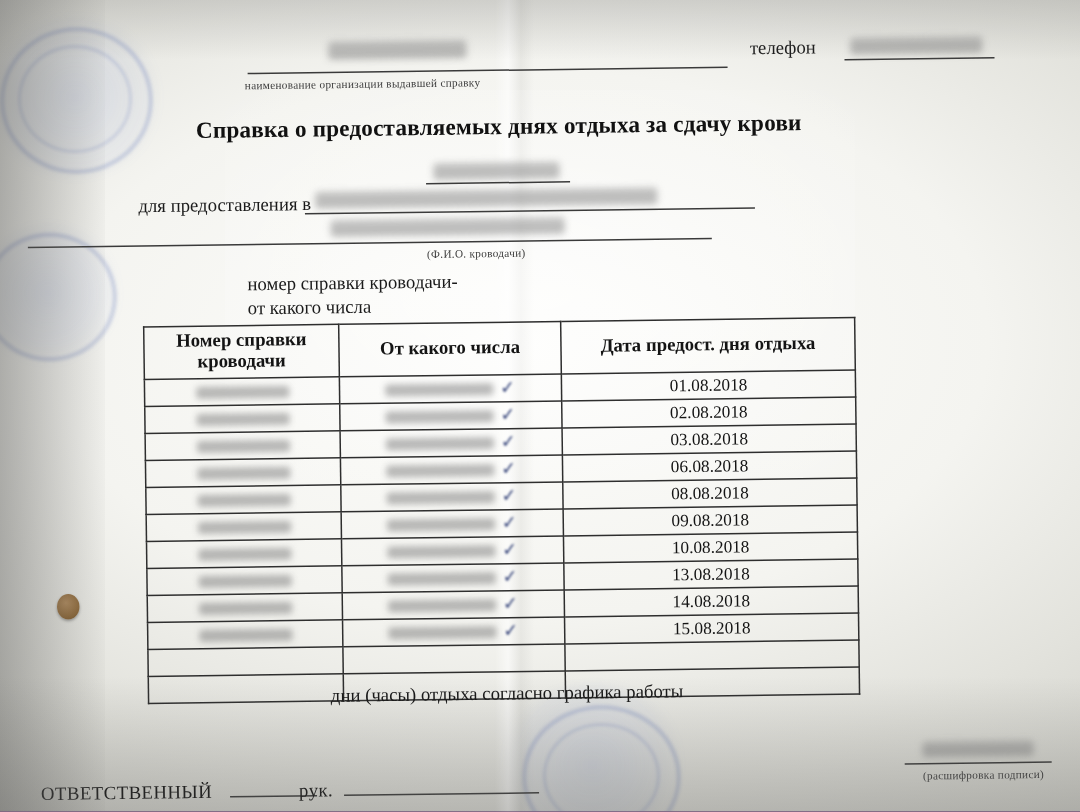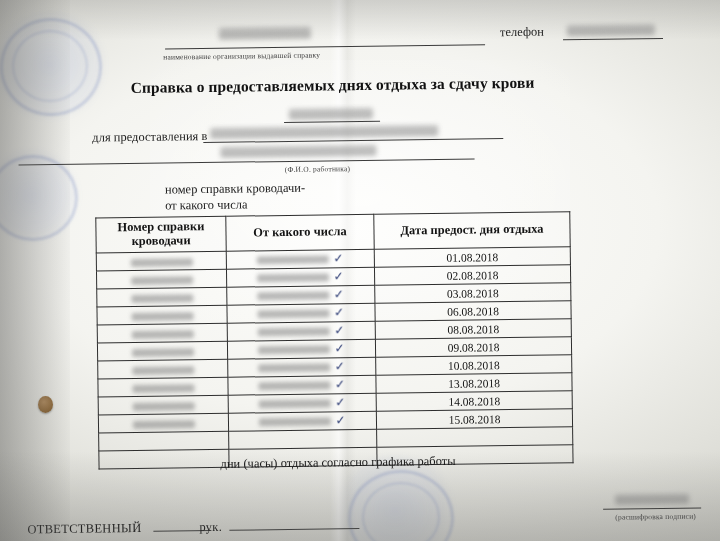--- a/index.html
+++ b/index.html
@@ -208,21 +208,21 @@
 
     <div class="redacted" style="left:291px; top:108px; width:84px; height:11px;"></div>
     <div class="ln" style="left:286px; top:121px; width:96px;"></div>
 
     <div class="txt" style="left:94px; top:127px; font-size:12.5px;">для предоставления в</div>
     <div class="redacted" style="left:212px; top:126px; width:228px; height:11px;"></div>
     <div class="ln" style="left:205px; top:140px; width:300px;"></div>
 
     <div class="redacted" style="left:222px; top:145px; width:156px; height:11px;"></div>
     <div class="ln" style="left:20px; top:160px; width:456px;"></div>
-    <div class="txt tiny" style="left:286px; top:164px;">(Ф.И.О. работника)</div>
+    <div class="txt tiny" style="left:286px; top:164px;">(Ф.И.О. кроводачи)</div>
 
     <div class="txt" style="left:166px; top:180px; font-size:12.5px;">номер справки кроводачи-</div>
     <div class="txt" style="left:166px; top:196px; font-size:12.5px;">от какого числа</div>
 
     <table class="grid" style="left:96px; top:214px; width:474px;">
       <colgroup>
         <col style="width:130px">
         <col style="width:148px">
         <col style="width:196px">
       </colgroup>

